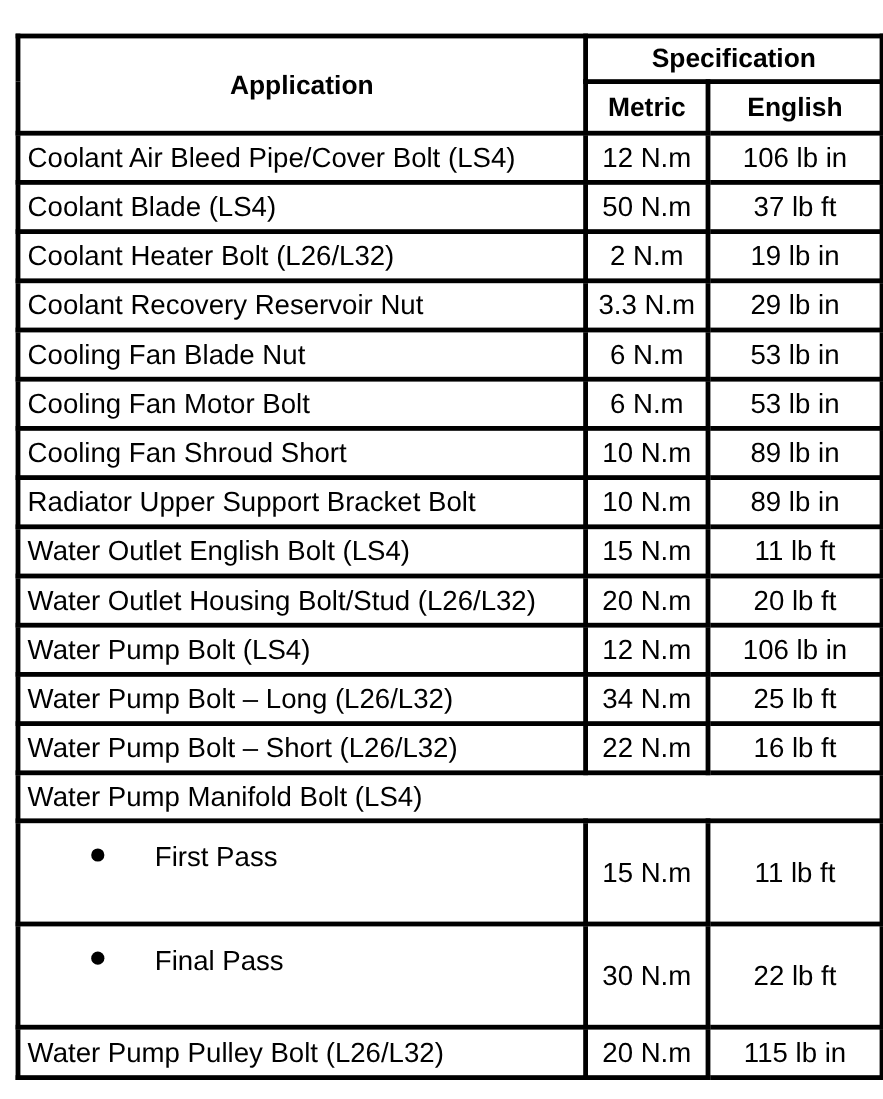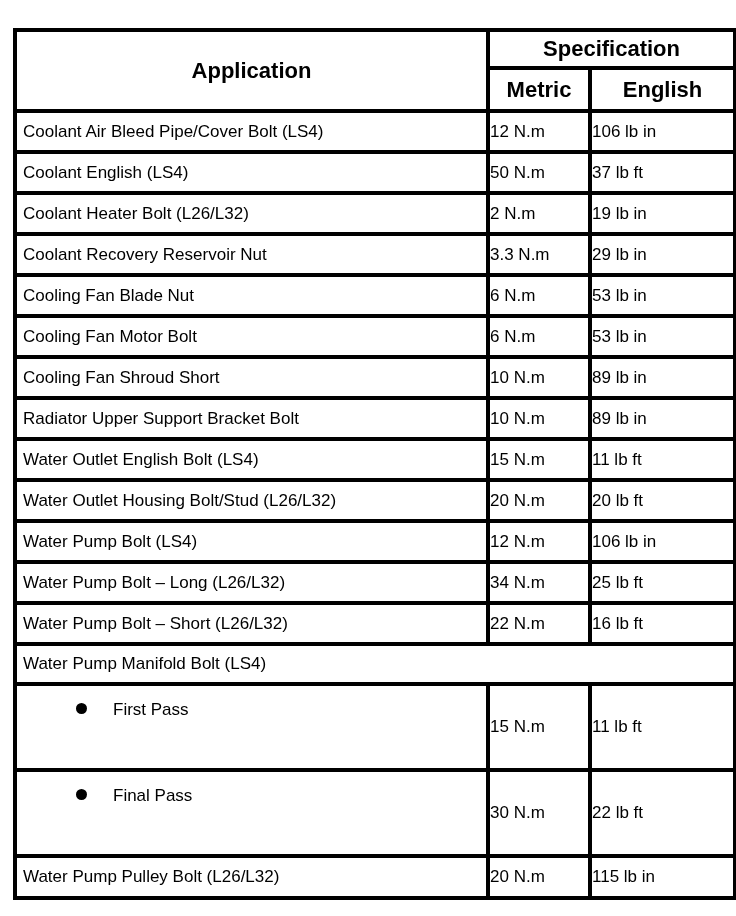--- a/index.html
+++ b/index.html
@@ -21,21 +21,21 @@
     width: 720px;
     border-collapse: collapse;
     table-layout: fixed;
     background: #ffffff;
   }
   .spec-table col.col-app { width: 473px; }
   .spec-table col.col-metric { width: 102px; }
   .spec-table col.col-english { width: 145px; }
   .spec-table th, .spec-table td {
     border: 4px solid #000000;
-    font-size: 17px;
+    font-size: 23px;
     line-height: 1.15;
     padding: 0;
     background: #ffffff;
     overflow: hidden;
     white-space: nowrap;
   }
   .spec-table th {
     font-weight: bold;
     text-align: center;
     font-size: 22px;
@@ -45,20 +45,21 @@
   tr.data-row { height: 41px; }
   tr.span-row { height: 40px; }
   tr.bullet-row { height: 86px; }
   tr.data-row-last { height: 42px; }
   td.app-cell {
     text-align: left;
     padding-left: 6px;
     vertical-align: middle;
   }
   td.val-cell {
+    text-align: center;
     vertical-align: middle;
   }
   td.span-cell {
     text-align: left;
     padding-left: 6px;
     vertical-align: middle;
   }
   td.bullet-cell {
     vertical-align: top;
     padding-top: 13px;
@@ -69,21 +70,21 @@
     width: 11px;
     height: 11px;
     border-radius: 50%;
     background: #000000;
     margin-left: 53px;
     margin-bottom: 2px;
     vertical-align: middle;
   }
   .bullet-label {
     display: inline-block;
-    margin-left: 26px;
+    margin-left: 42px;
     vertical-align: middle;
   }
 </style>
 </head>
 <body>
 
 <table class="spec-table">
   <colgroup>
     <col class="col-app">
     <col class="col-metric">
@@ -99,21 +100,21 @@
       <th>English</th>
     </tr>
   </thead>
   <tbody>
     <tr class="data-row">
       <td class="app-cell">Coolant Air Bleed Pipe/Cover Bolt (LS4)</td>
       <td class="val-cell">12 N.m</td>
       <td class="val-cell">106 lb in</td>
     </tr>
     <tr class="data-row">
-      <td class="app-cell">Coolant English (LS4)</td>
+      <td class="app-cell">Coolant Blade (LS4)</td>
       <td class="val-cell">50 N.m</td>
       <td class="val-cell">37 lb ft</td>
     </tr>
     <tr class="data-row">
       <td class="app-cell">Coolant Heater Bolt (L26/L32)</td>
       <td class="val-cell">2 N.m</td>
       <td class="val-cell">19 lb in</td>
     </tr>
     <tr class="data-row">
       <td class="app-cell">Coolant Recovery Reservoir Nut</td>

